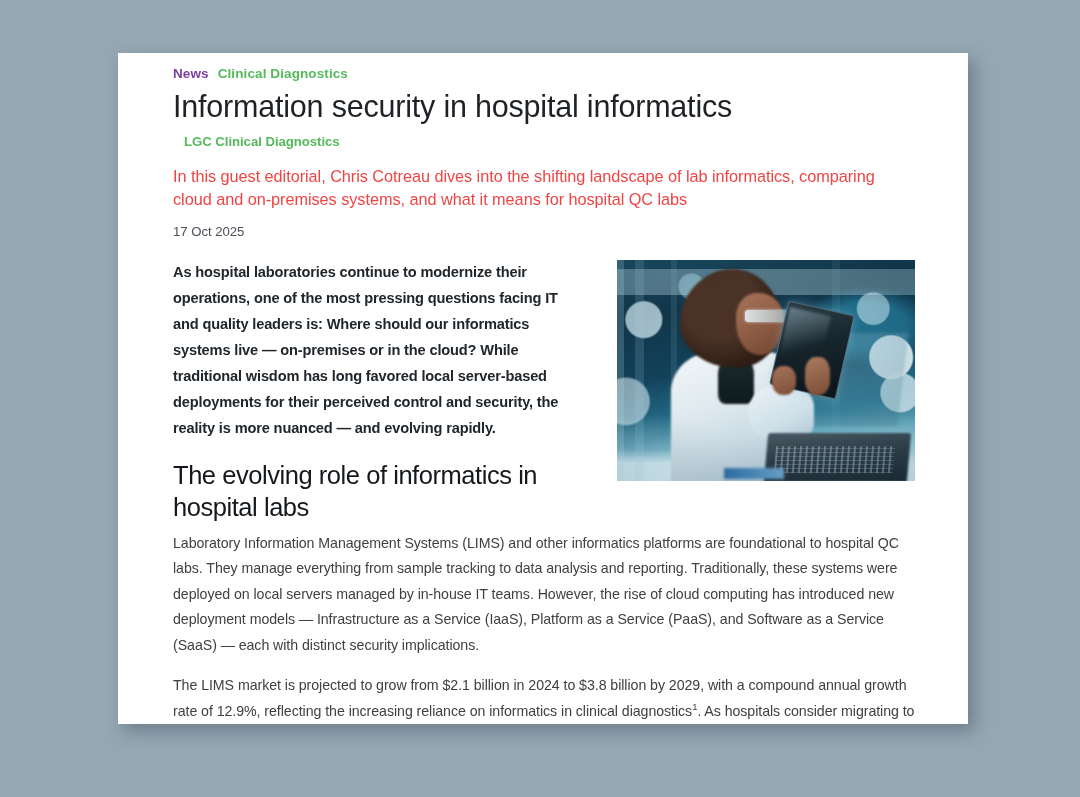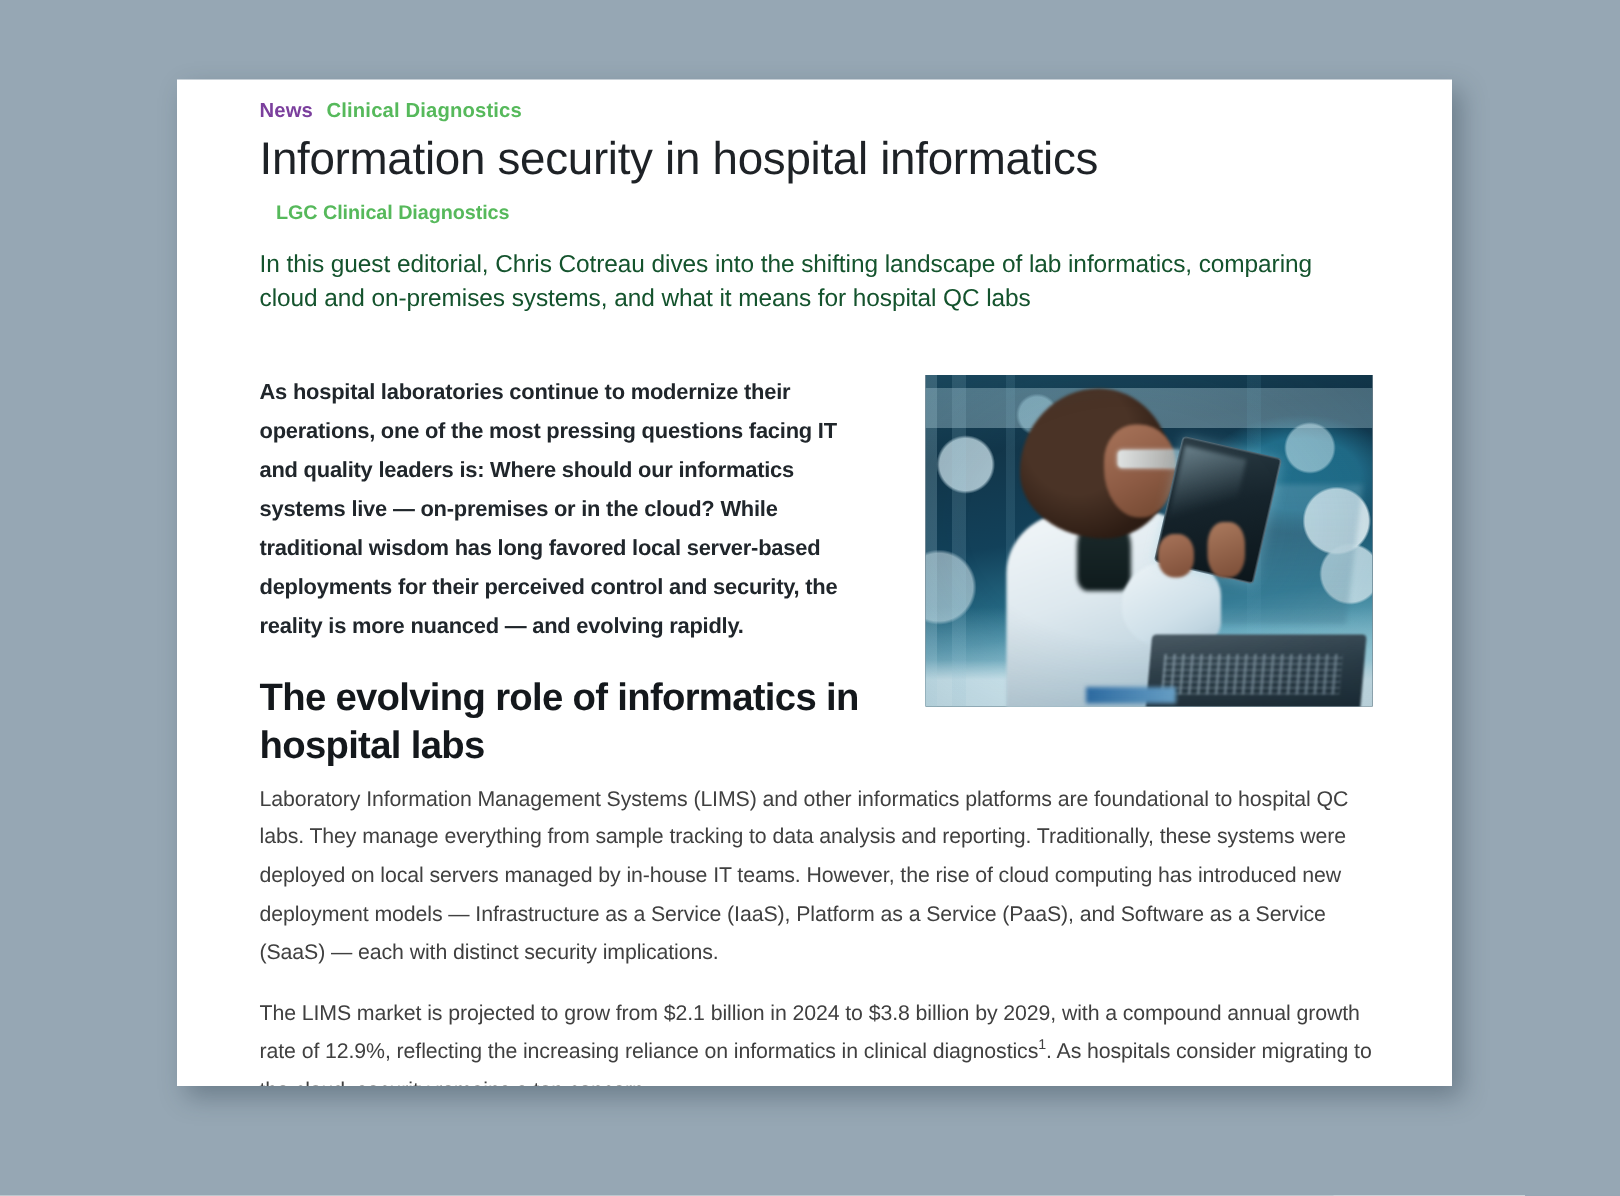--- a/index.html
+++ b/index.html
@@ -80,39 +80,39 @@
     line-height: 1.2;
     margin: 0 0 15px 0;
     letter-spacing: -0.05px;
     padding-left: 11px;
   }
 
   
   .standfirst {
     font-size: 16.3px;
     font-weight: 400;
-    color: #14532d;
+    color: #ef4444;
     line-height: 1.42;
     margin: 0 0 13px 0;
     max-width: 740px;
     letter-spacing: -0.05px;
   }
 
   
   .pubdate {
     font-size: 13.2px;
     color: #4a5058;
     line-height: 1.2;
     margin: 0 0 0 0;
     letter-spacing: -0.05px;
   }
 
   
   .body-region {
-    margin-top: 39px;
+    margin-top: 20px;
     position: relative;
   }
 
   .hero-figure {
     float: right;
     width: 298px;
     height: 221px;
     margin: 0 0 16px 33px;
     position: relative;
     overflow: hidden;
@@ -323,21 +323,21 @@
     color: #20262b;
     line-height: 1.78;
     margin: 0 0 18px 0;
     letter-spacing: -0.15px;
     overflow: hidden;
   }
 
   
   .section-heading {
     font-size: 25.5px;
-    font-weight: bold;
+    font-weight: normal;
     color: #14181c;
     line-height: 1.25;
     margin: 0 0 7px 0;
     letter-spacing: -0.45px;
     overflow: hidden;
   }
 
   
   .body-para {
     clear: both;
@@ -369,20 +369,21 @@
       <div class="kicker">
         <span class="k-news" style="color: rgb(123, 63, 157);">News</span><span class="k-sep"></span><span class="k-cat" style="color: rgb(86, 185, 91);">Clinical Diagnostics</span>
       </div>
 
       <h1 class="headline">Information security in hospital informatics</h1>
 
       <div class="brand-byline" style="color: rgb(86, 185, 91);">LGC Clinical Diagnostics</div>
 
       <p class="standfirst">In this guest editorial, Chris Cotreau dives into the shifting landscape of lab informatics, comparing cloud and on-premises systems, and what it means for hospital QC labs</p>
 
+      <div class="pubdate">17 Oct 2025</div>
 
       <div class="body-region">
 
         <figure class="hero-figure">
           <div class="photo" aria-label="Scientist in a white lab coat and safety glasses seated at a laboratory bench, holding and reading a digital tablet, with a laptop and lab equipment in a blue-lit background">
             <div class="photo-stripes"></div>
             <div class="laptop-screen"></div>
             <div class="sci-coat"></div>
             <div class="sci-torso-dark"></div>
             <div class="sci-hair"></div>

